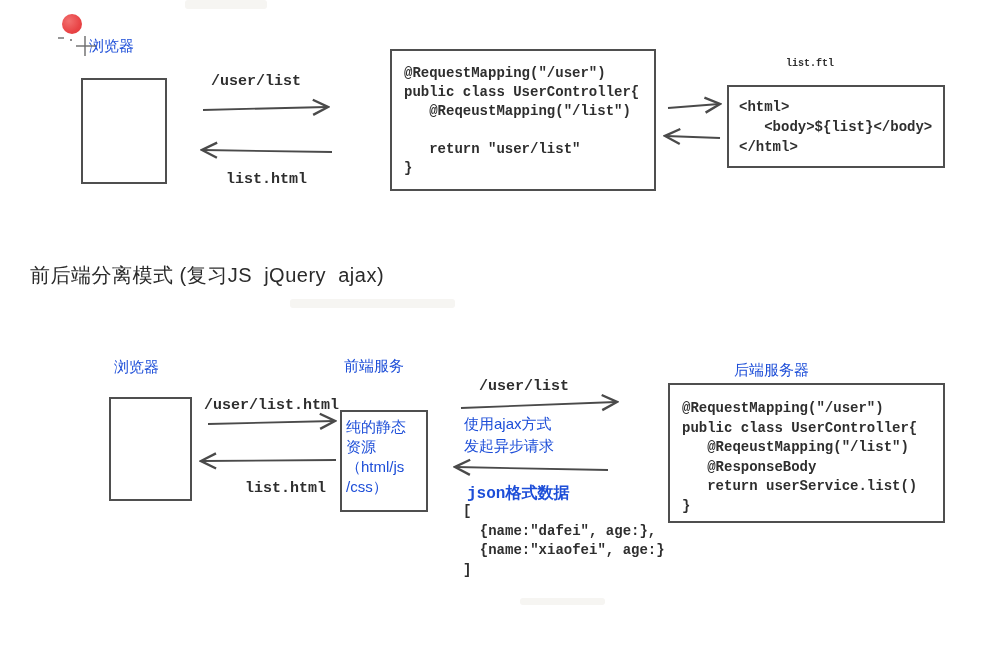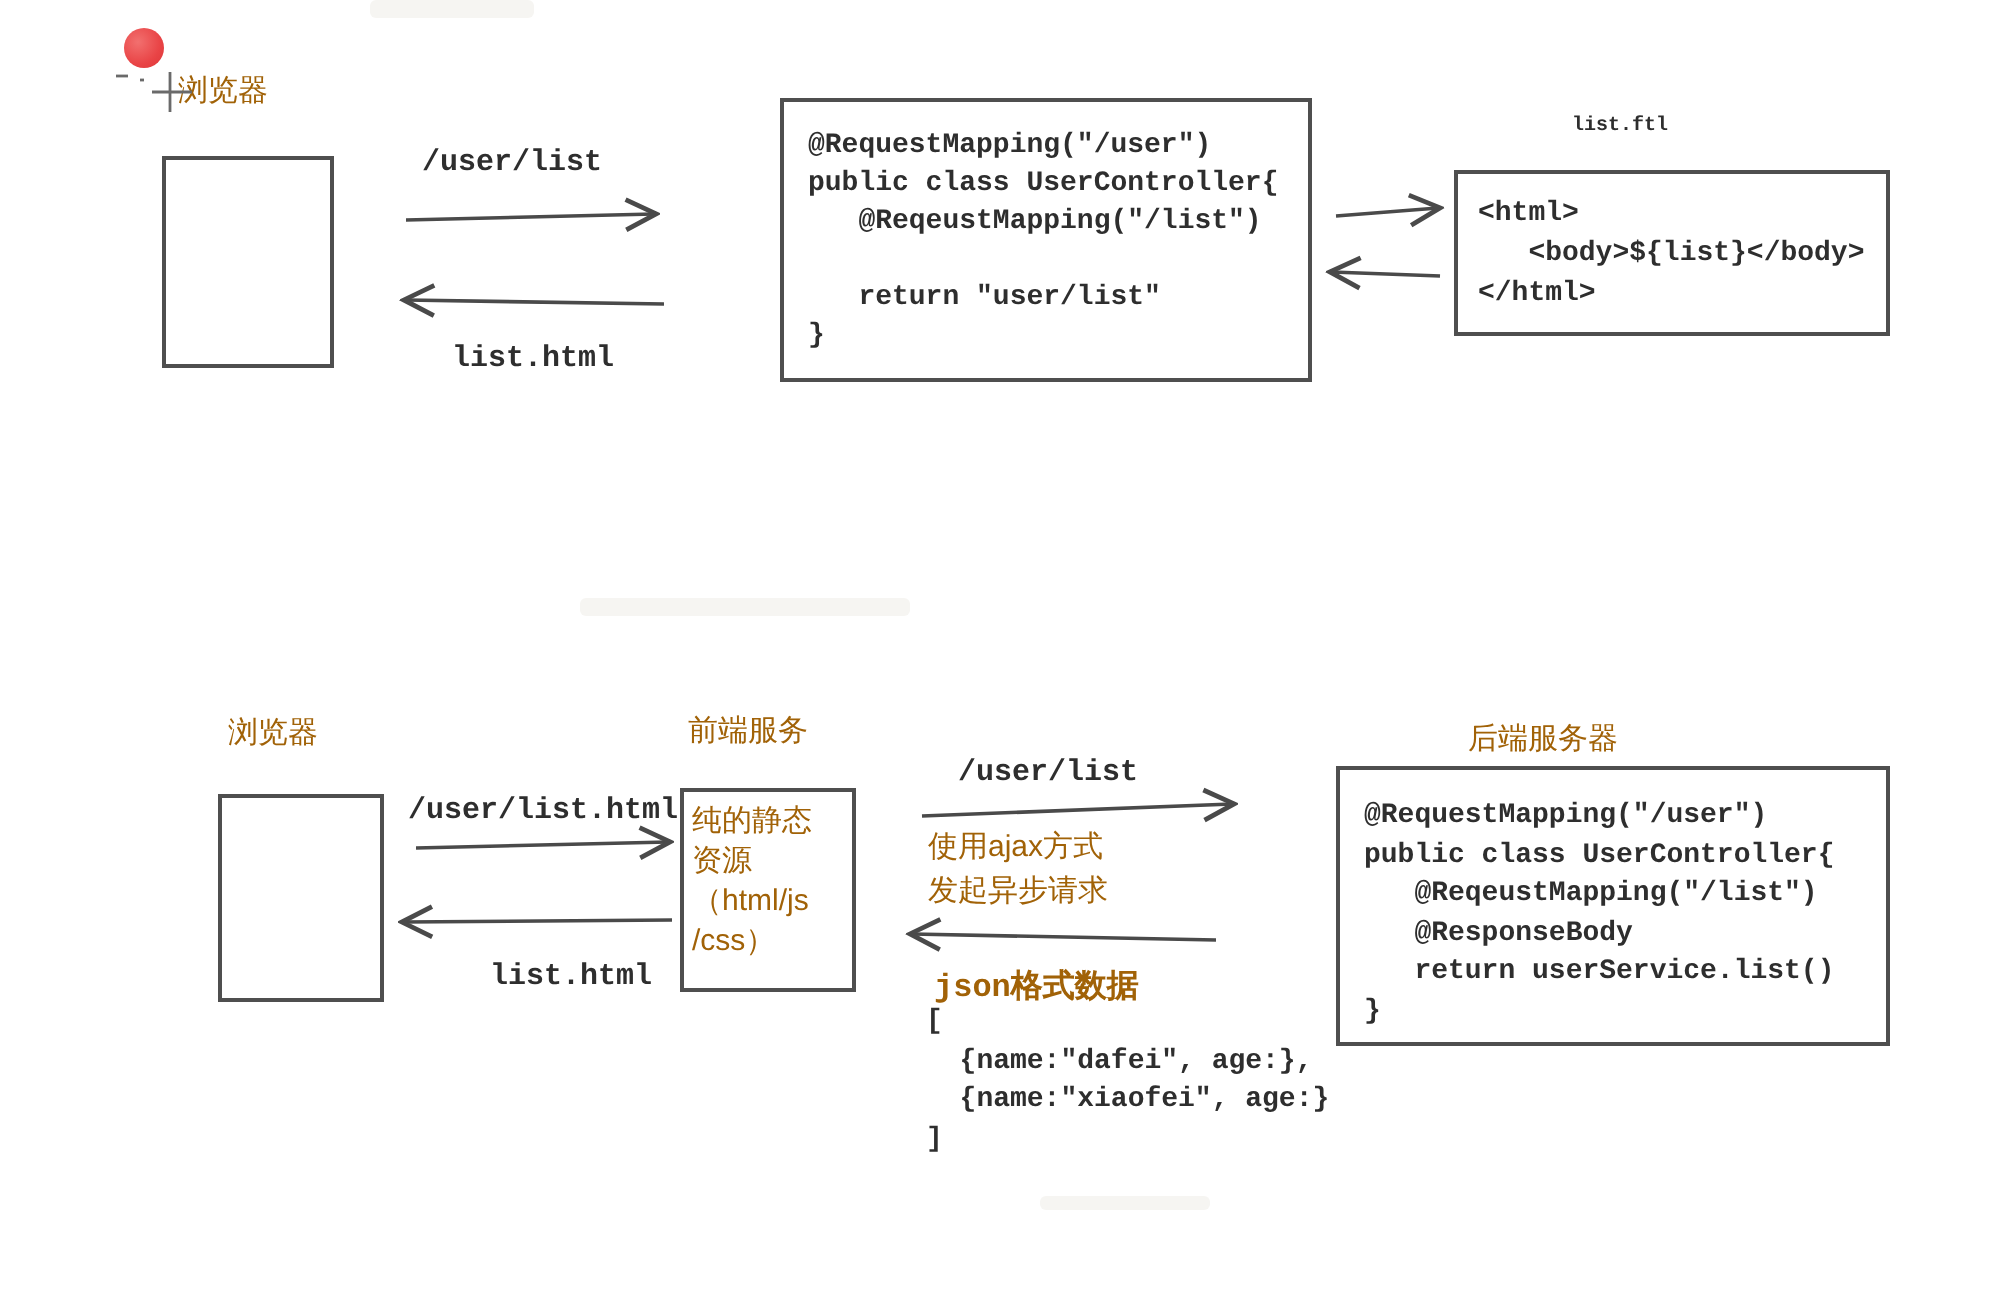--- a/index.html
+++ b/index.html
@@ -6,21 +6,21 @@
   #canvas{
     position:relative;
     width:1006px;height:658px;
     background:#ffffff;
     overflow:hidden;
     font-family:"Liberation Sans","DejaVu Sans",sans-serif;
   }
   .abs{position:absolute;}
   .cn{
     font-family:"Liberation Sans","DejaVu Sans",sans-serif;
-    color:#a16207;
+    color:#1d4ed8;
     font-size:15px;
     line-height:19px;
     white-space:pre;
   }
   .mono{
     font-family:"Liberation Mono","DejaVu Sans Mono",monospace;
     font-weight:bold;
     color:#2e2e2e;
     font-size:14px;
     line-height:19px;
@@ -82,32 +82,33 @@
   </div>
 
   <div class="abs mono" style="left:786px;top:54px;font-size:10px;">list.ftl</div>
 
   <div class="box" style="left:727px;top:85px;width:218px;height:83px;">
     <div class="mono" style="padding:10px 0 0 10px;line-height:20px;">&lt;html&gt;
    &lt;body&gt;${list}&lt;/body&gt;
 &lt;/html&gt;</div>
   </div>
 
+  <div class="abs cn section-title" style="left:30px;top:266px;">前后端分离模式 (复习JS  jQuery  ajax)</div>
 
   <div class="abs cn" style="left:114px;top:357px;">浏览器</div>
 
   <div class="box" style="left:109px;top:397px;width:83px;height:104px;"></div>
 
   <div class="abs mono" style="left:204px;top:396px;font-size:15px;">/user/list.html</div>
 
   <div class="abs mono" style="left:245px;top:479px;font-size:15px;">list.html</div>
 
   <div class="abs cn" style="left:344px;top:356px;">前端服务</div>
 
-  <div class="box" style="left:340px;top:394px;width:88px;height:102px;">
+  <div class="box" style="left:340px;top:410px;width:88px;height:102px;">
     <div class="cn" style="padding:5px 0 0 4px;line-height:20px;">纯的静态
 资源
 （html/js
 /css）</div>
   </div>
 
   <div class="abs mono" style="left:479px;top:377px;font-size:15px;">/user/list</div>
 
   <div class="abs cn" style="left:464px;top:414px;">使用ajax方式</div>
   <div class="abs cn" style="left:464px;top:436px;">发起异步请求</div>

